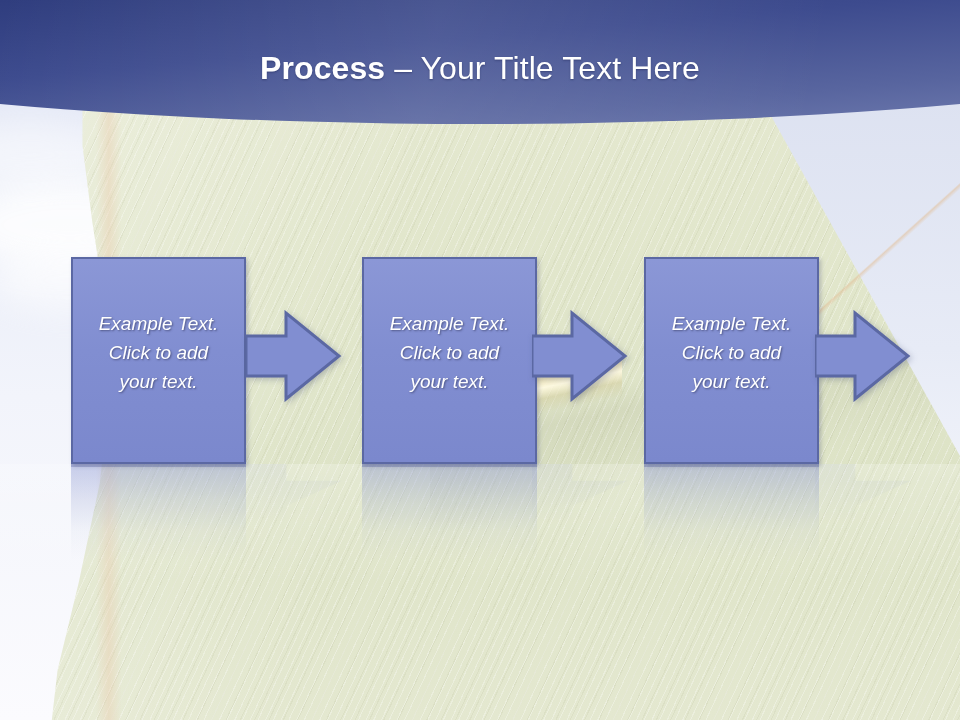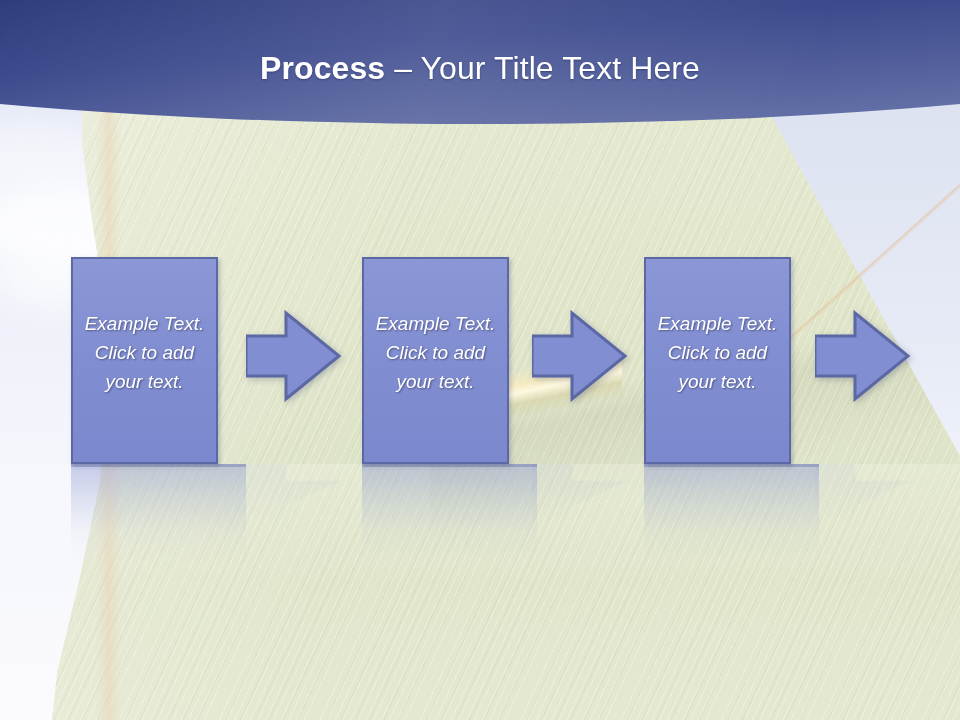--- a/index.html
+++ b/index.html
@@ -91,21 +91,21 @@
 
   .title{position:absolute;left:0;top:48px;width:960px;text-align:center;
          color:#ffffff;font-size:32px;line-height:40px;letter-spacing:.1px;
          white-space:pre;text-shadow:0 1px 2px rgba(20,28,70,.40);}
   .title .strong{font-weight:bold;}
   .title .rest{font-weight:normal;}
 
   
   .step{position:absolute;top:257px;width:960px;height:210px;}
 
-  .box{position:absolute;top:0;width:147px;height:207px;
+  .box{position:absolute;top:0;width:175px;height:207px;
        background:linear-gradient(180deg,#8b97d6 0%,#818ed1 45%,#7b88cd 100%);
        border:2px solid #5b68a3;box-sizing:border-box;
        box-shadow:2px 2px 4px rgba(60,70,110,.28);}
   .box-text{position:absolute;left:0;right:0;top:50px;
             text-align:center;color:#ffffff;font-style:italic;
             font-size:19px;line-height:29px;white-space:pre-line;
             text-shadow:1px 1px 2px rgba(60,66,105,.75);}
 
   .arrow{position:absolute;top:53px;width:96px;height:92px;}
   .arrow svg{display:block;width:96px;height:92px;

